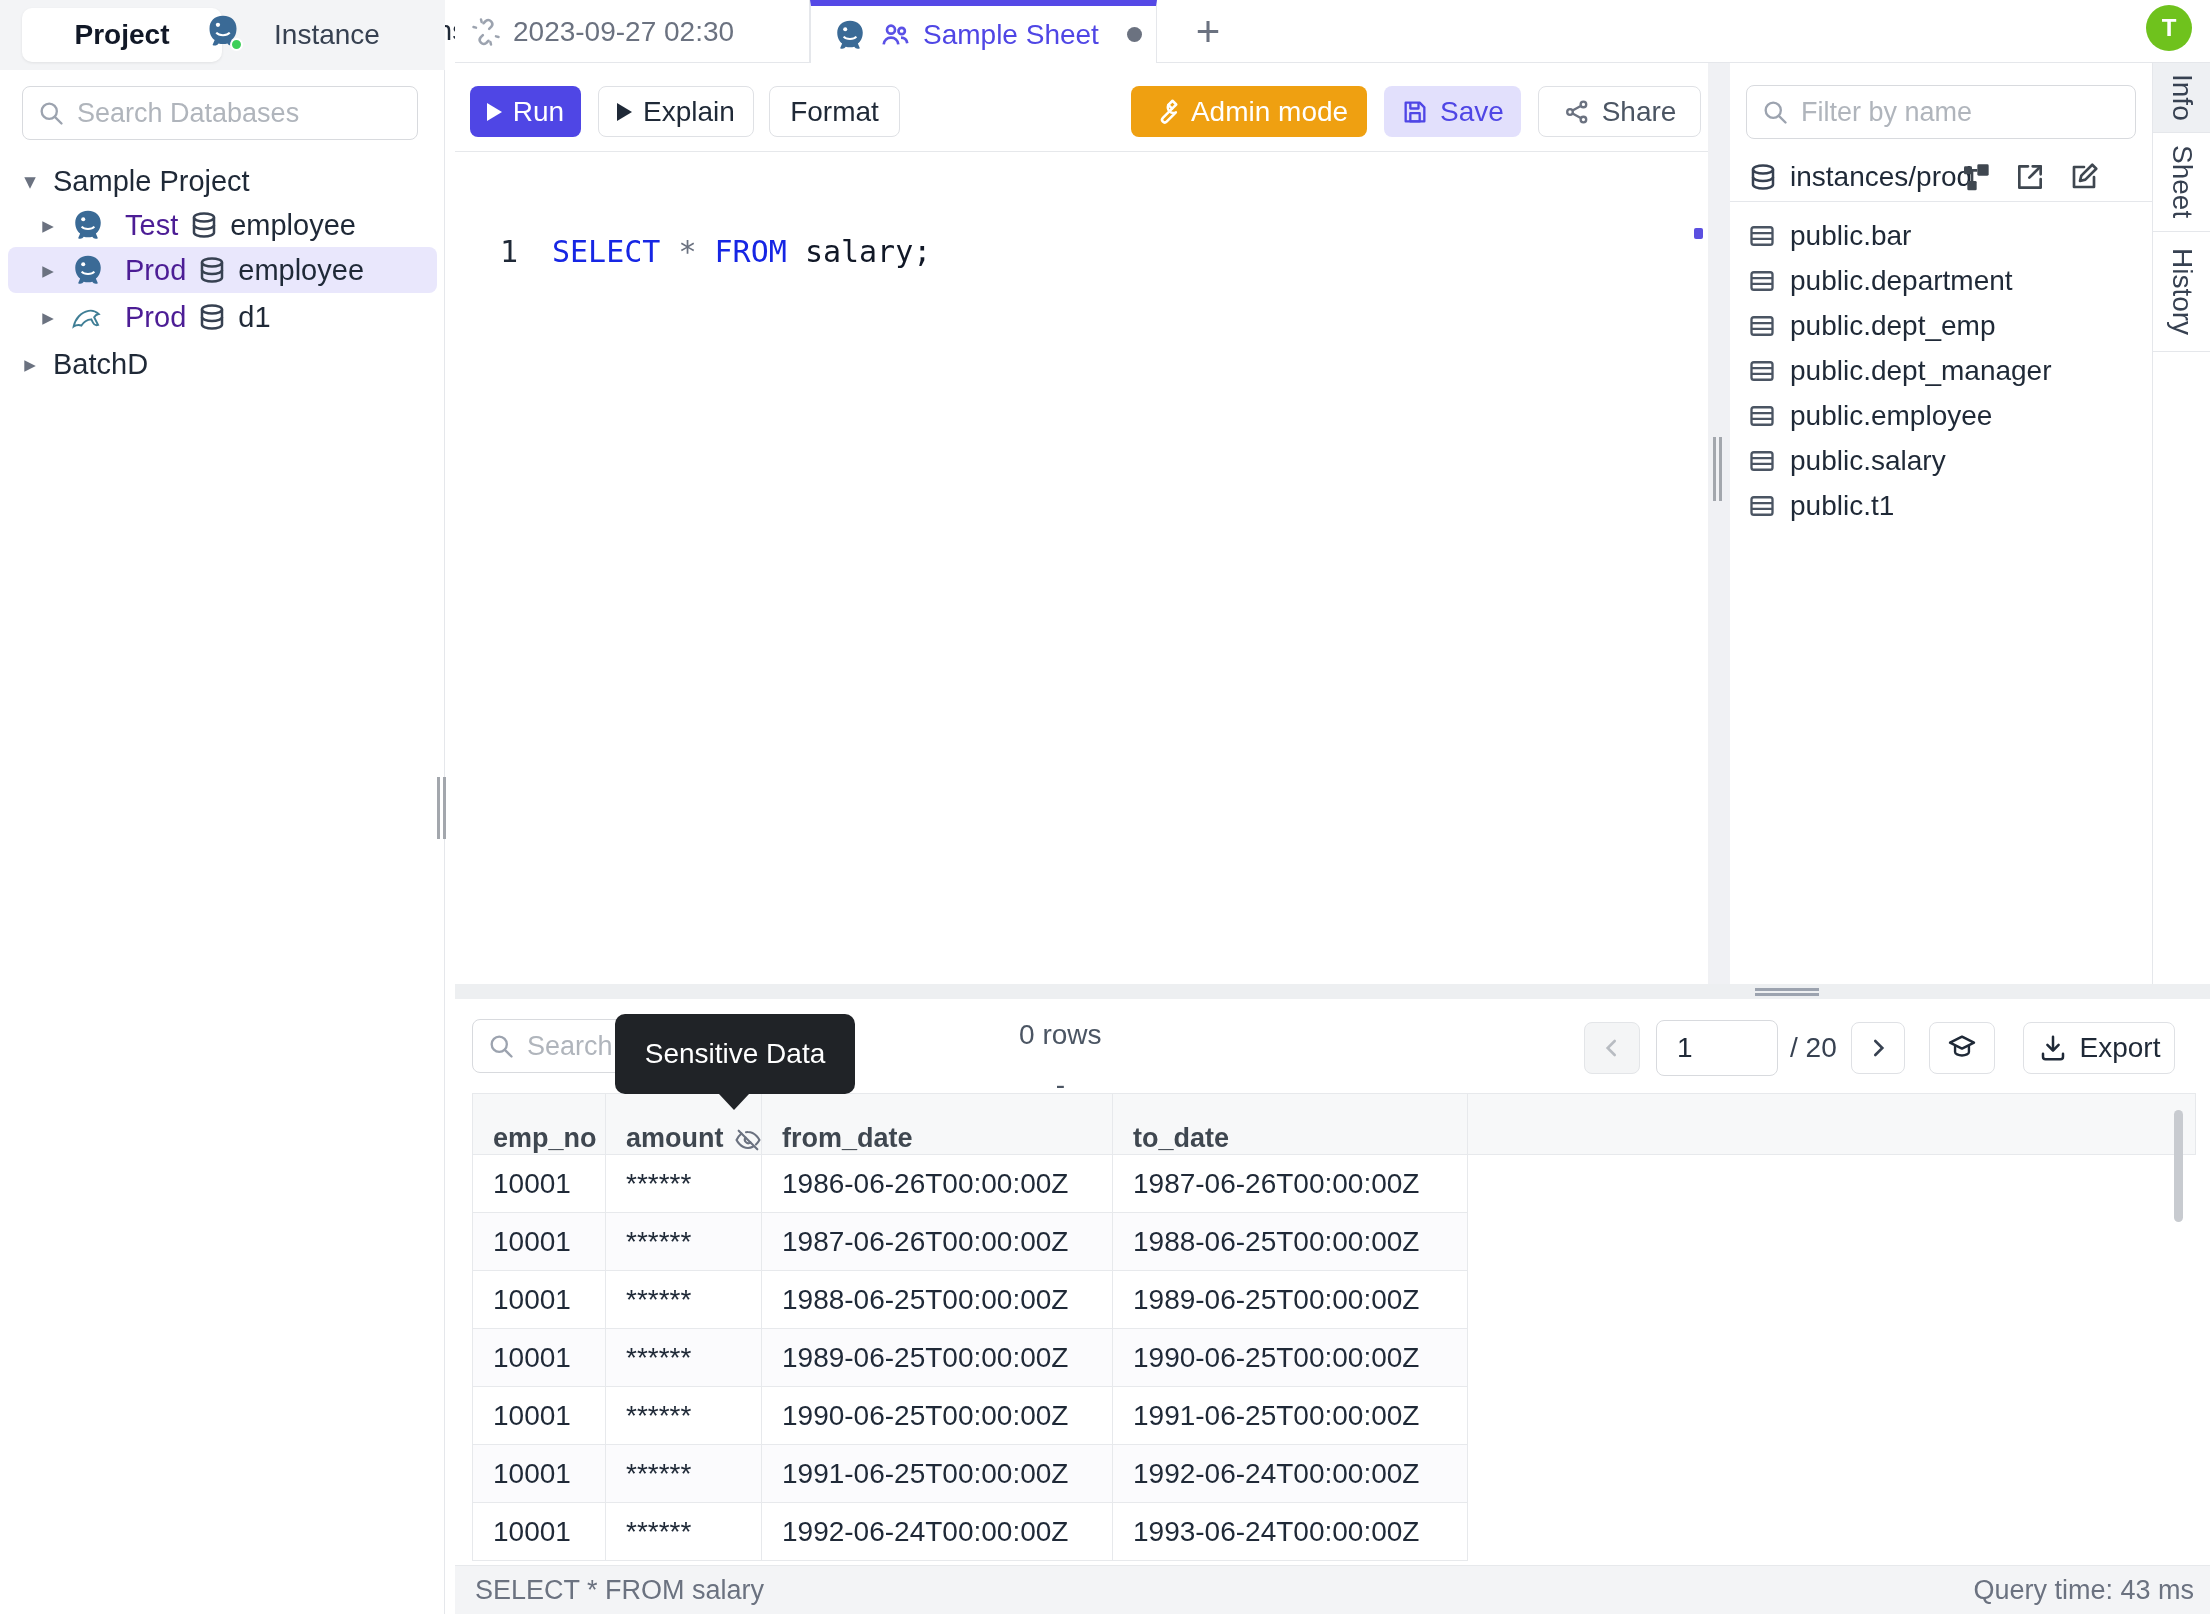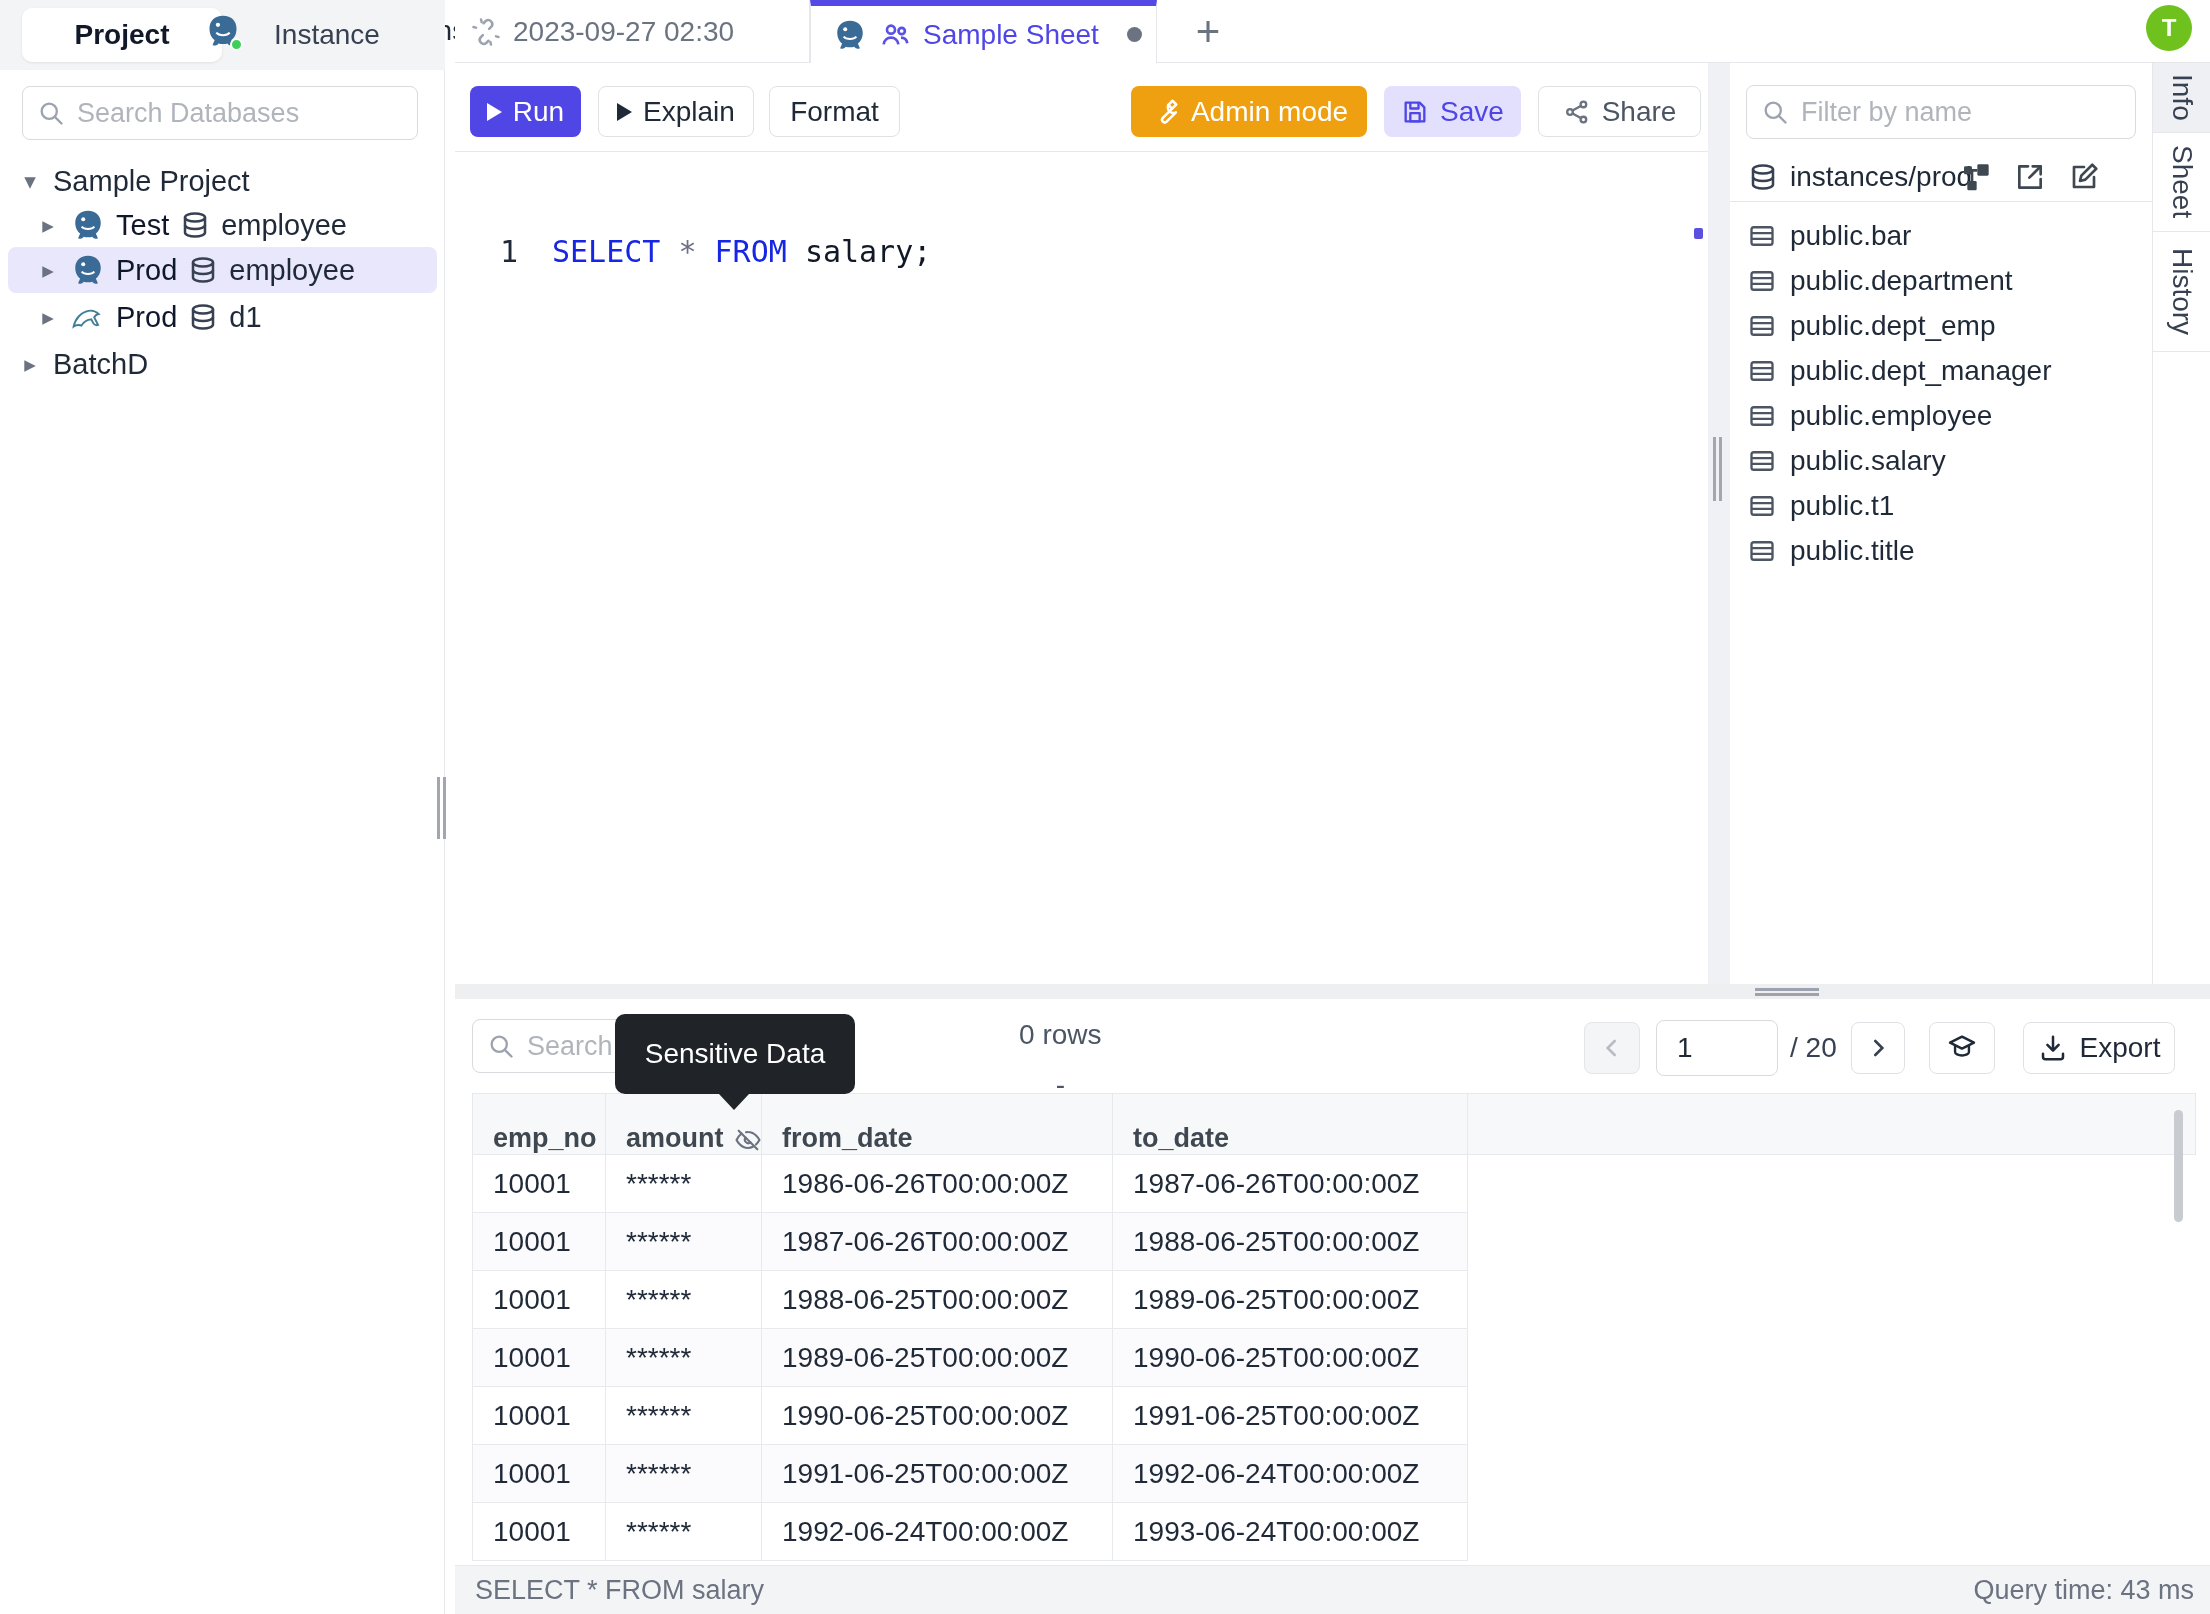--- a/index.html
+++ b/index.html
@@ -16,21 +16,21 @@
   .seg-plain { left:232px; top:8px; width:190px; height:54px; display:flex; align-items:center; justify-content:center;
                font-size:28px; color:#374151; }
   .search-box { display:flex; align-items:center; gap:12px; border:1px solid #d8dade; border-radius:8px;
                 background:#fff; padding:8px 14px; color:#9ca3af; }
   .search-box input { border:none; outline:none; font-size:27px; color:#374151; width:100%; background:transparent; font-family:inherit; }
   .search-box input::placeholder { color:#b0b5bc; }
   .sb-search { left:22px; top:86px; width:396px; height:54px; }
 
   .tree-row { display:flex; align-items:center; gap:11px; font-size:29px; color:#1f2937; height:46px; }
   .caret { color:#6b7280; font-size:23px; width:24px; text-align:center; flex:0 0 auto; }
-  .env { color:#0f172a; }
+  .env { color:#4c1d95;margin-left:9px; }
   .dbname { color:#1f2937; }
   .tr-selected { background:#e9e7fc; border-radius:8px; }
 
   
   #top-bar { left:455px; top:0; width:1755px; height:63px; background:#fff; border-bottom:1px solid #e5e7eb; }
   .tab { display:flex; align-items:center; height:63px; }
   .tab1 { left:455px; top:0; width:355px; border-right:1px solid #e5e7eb; color:#6b7280; font-size:28px; gap:12px; padding-left:16px; }
   .tab2 { left:810px; top:0; width:347px; border-right:1px solid #e5e7eb; border-left:1px solid #e5e7eb;
           border-top:6px solid #5549e6; color:#4f46e5; font-size:28px; font-weight:500; gap:12px; padding-left:22px; background:#fff; }
   .unsaved-dot { width:15px; height:15px; border-radius:50%; background:#6b7280; margin-left:16px; }
@@ -428,27 +428,20 @@
       </svg>
       <span>public.salary</span>
     </div>
   <div class="tbl-item">
       <svg width="28" height="28" viewBox="0 0 24 24" fill="none" stroke="currentColor" stroke-width="2">
         <rect x="3" y="4.5" width="18" height="15" rx="2"></rect>
         <path d="M3 9.5h18M3 14.5h18"></path>
       </svg>
       <span>public.t1</span>
     </div>
-  <div class="tbl-item">
-      <svg width="28" height="28" viewBox="0 0 24 24" fill="none" stroke="currentColor" stroke-width="2">
-        <rect x="3" y="4.5" width="18" height="15" rx="2"></rect>
-        <path d="M3 9.5h18M3 14.5h18"></path>
-      </svg>
-      <span>public.title</span>
-    </div>
 </div>
 
 <div id="strip" class="abs">
   <div class="striptab active" style="height:70px;">
       <span class="vtext">Info</span>
     </div>
   <div class="striptab" style="height:99px;">
       <span class="vtext">Sheet</span>
     </div>
   <div class="striptab" style="height:120px;">

